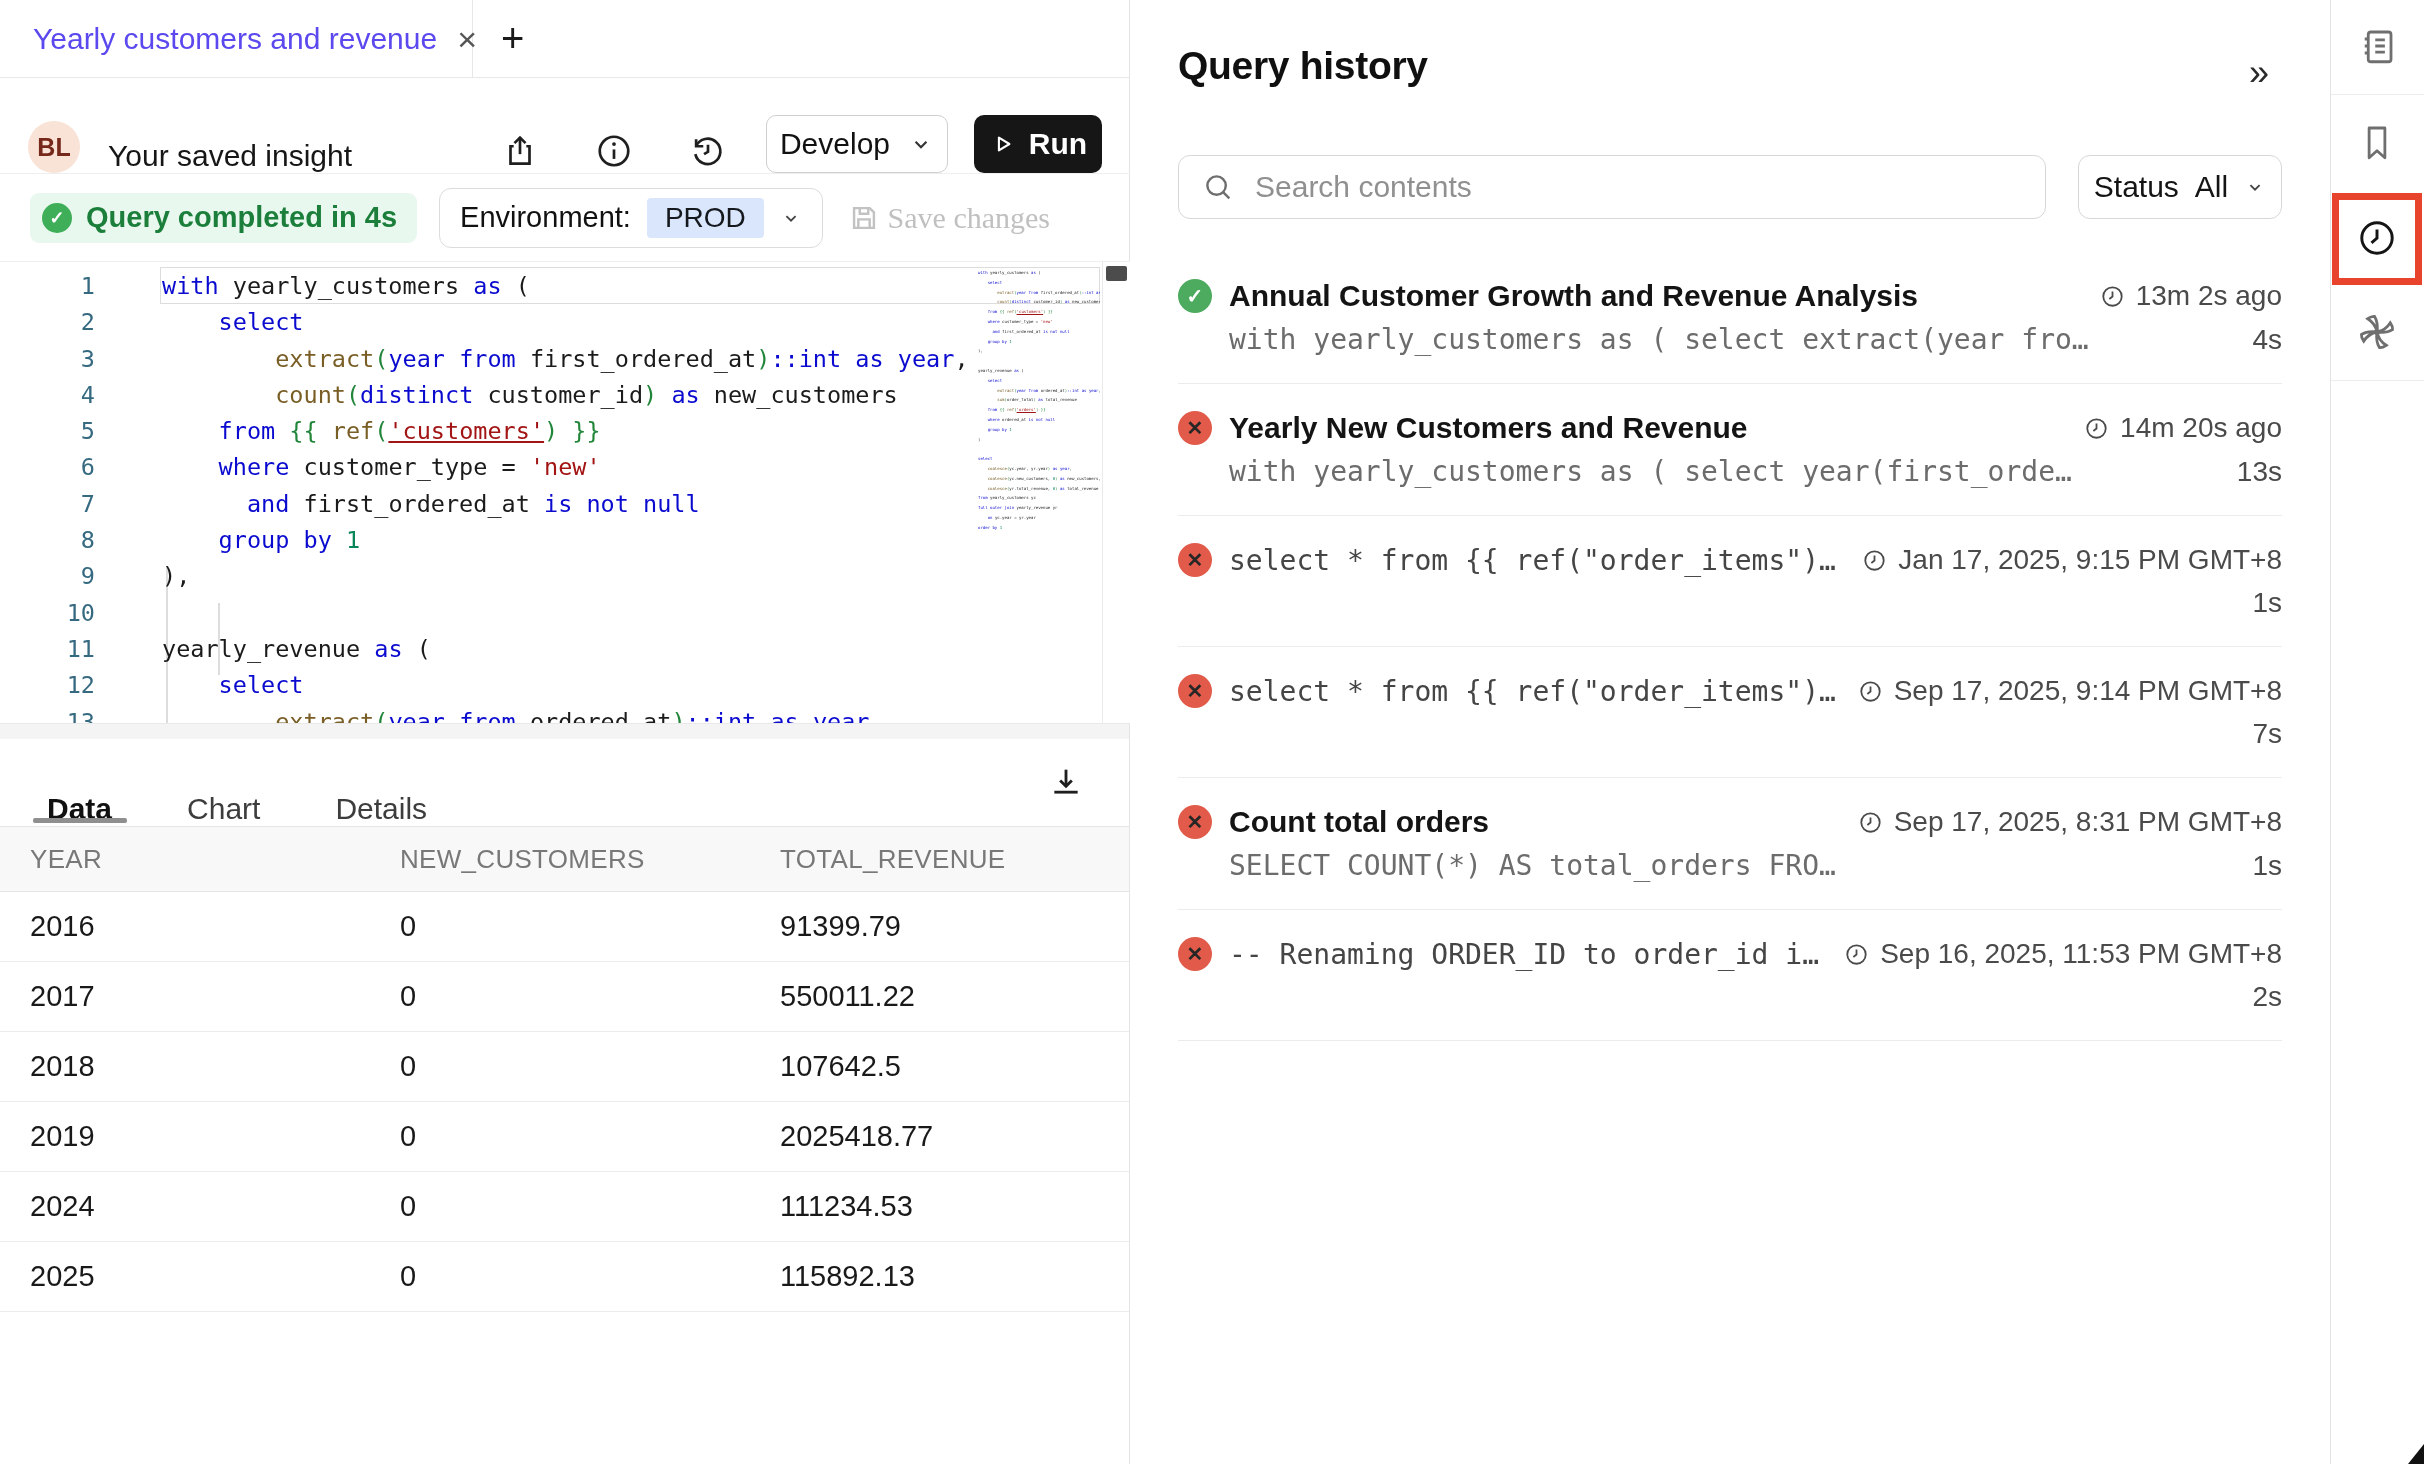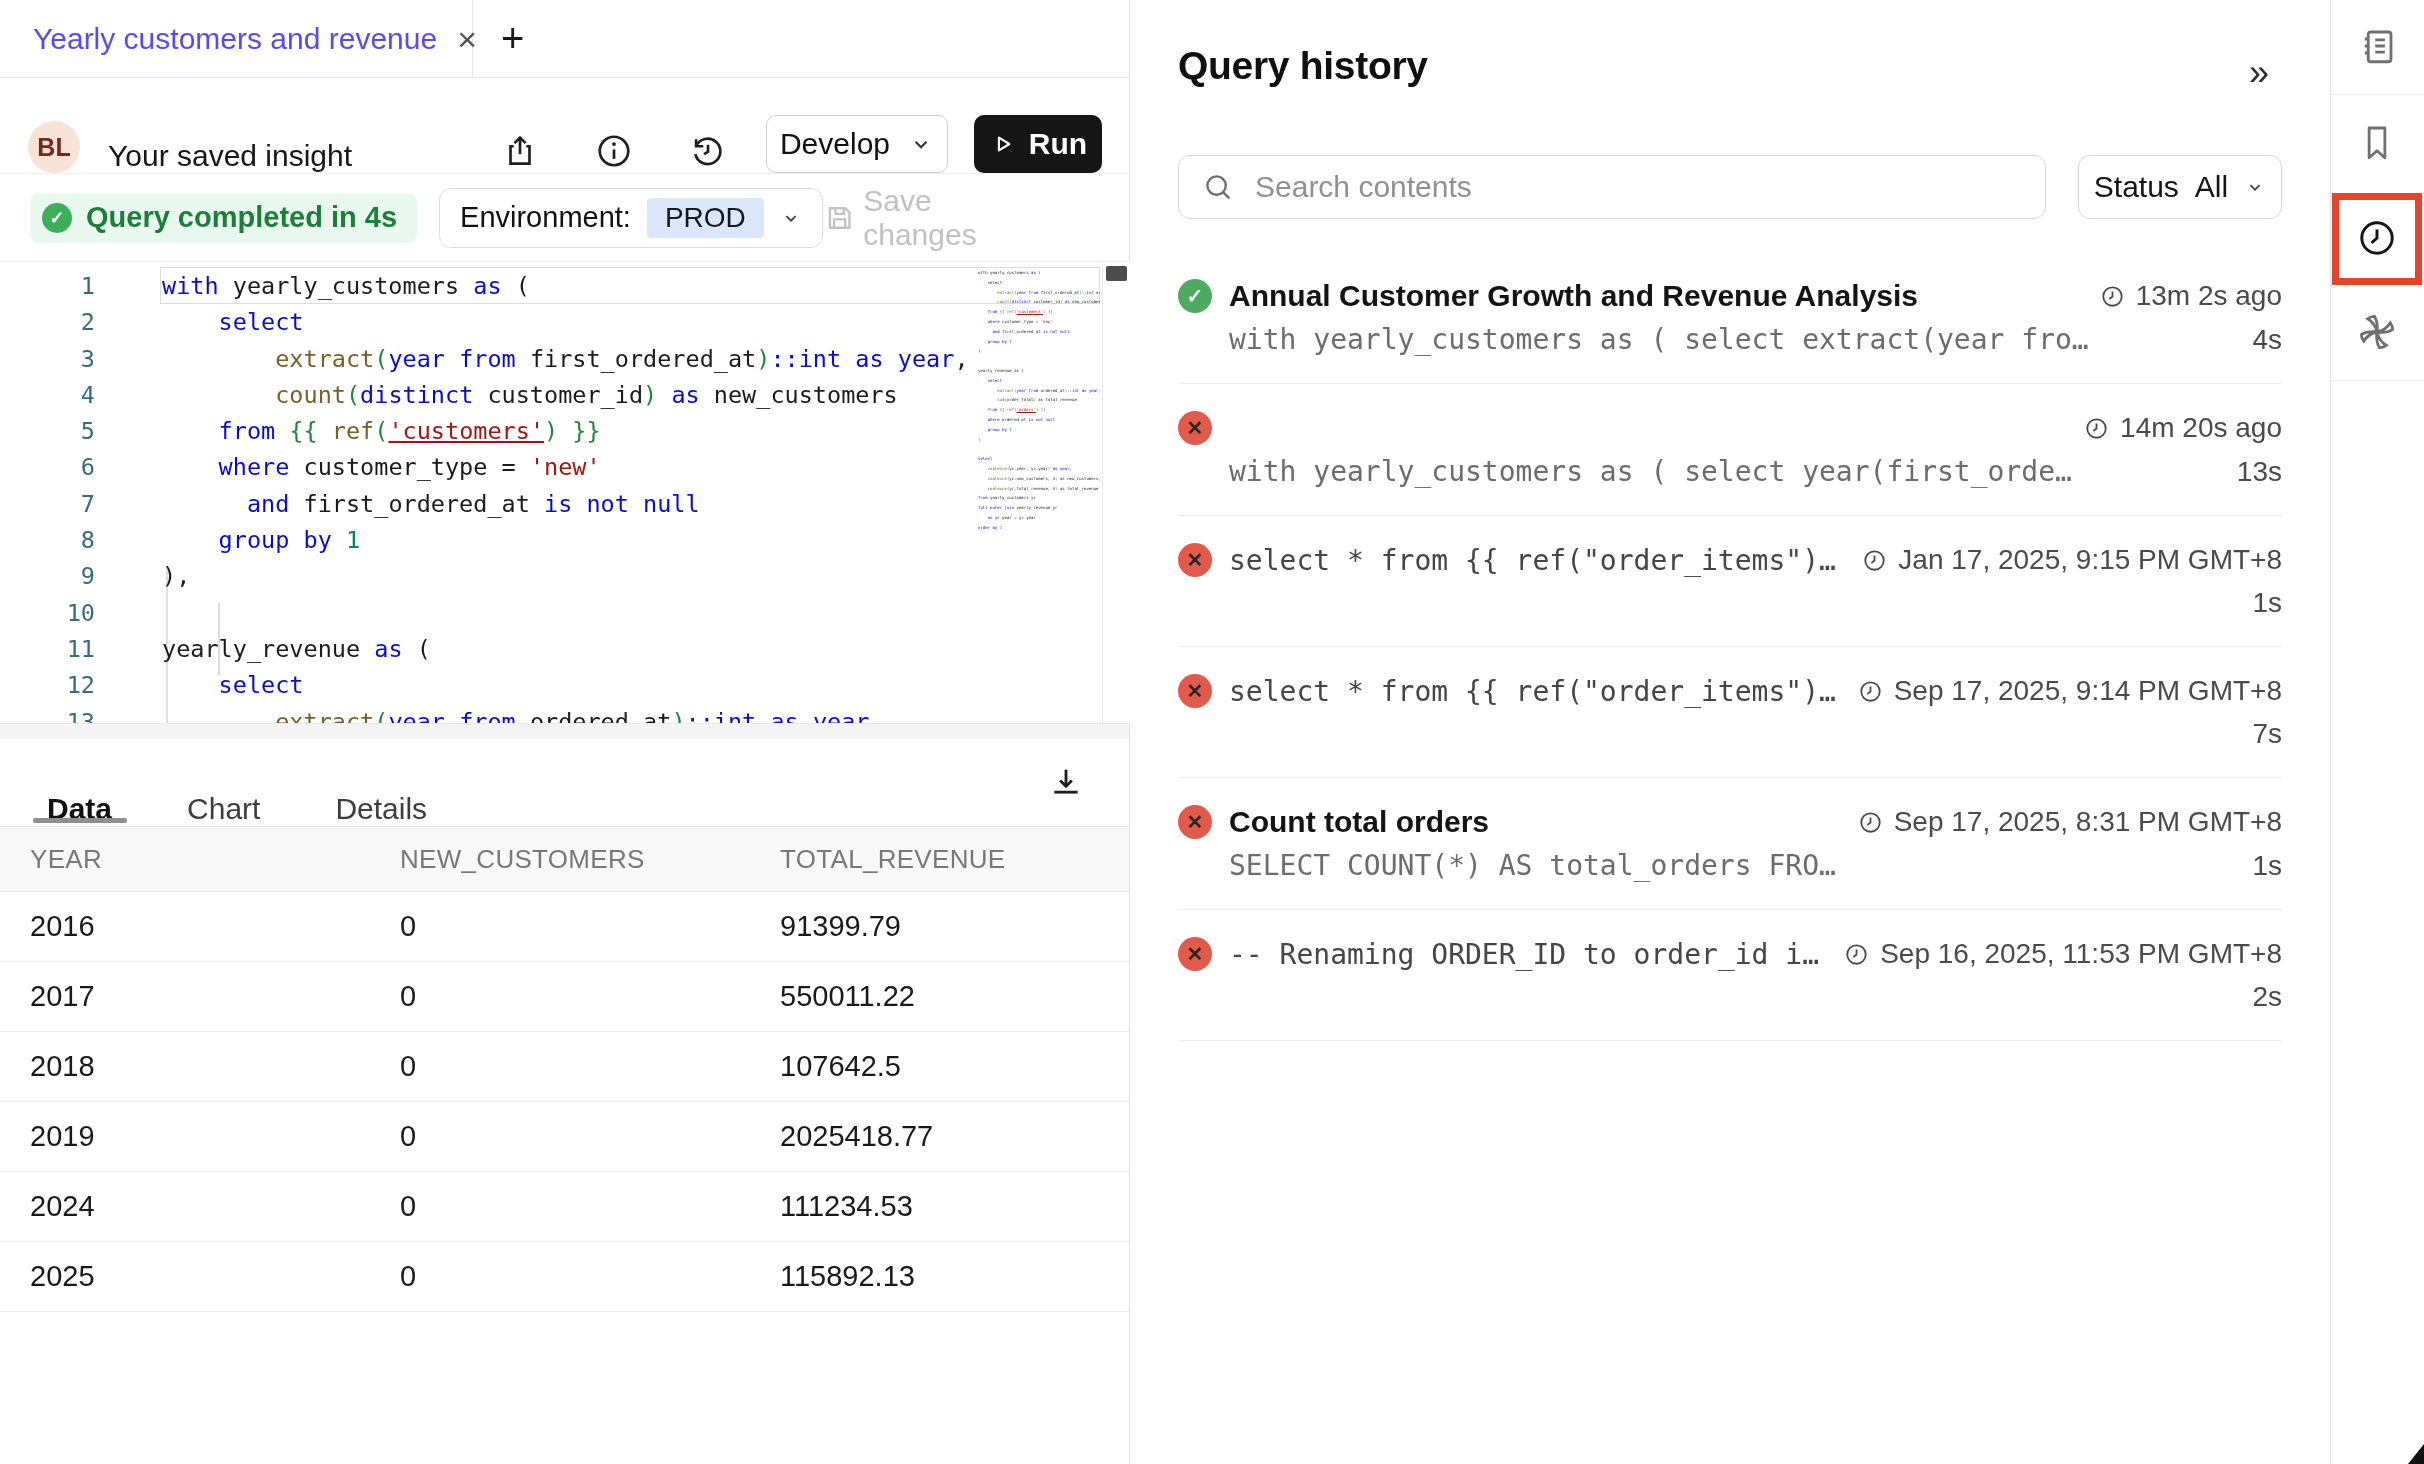--- a/index.html
+++ b/index.html
@@ -23,21 +23,21 @@
   #develop-btn { height:58px; width:182px; border:1.5px solid #cfcfcf; border-radius:10px; background:#fff; display:flex; align-items:center; justify-content:center; gap:18px; font-size:30px; color:#111; }
   #run-btn { margin-left:26px; height:58px; width:128px; background:#161616; border-radius:10px; color:#fff; display:flex; align-items:center; justify-content:center; gap:12px; font-size:30px; font-weight:bold; }
 
   #statusbar { left:0; top:174px; width:1130px; height:88px; border-bottom:1px solid #efefef; display:flex; align-items:center; padding:0 30px; }
   #status-pill { height:50px; background:#e9f8ee; border-radius:9px; display:flex; align-items:center; gap:14px; padding:0 20px 0 12px; }
   #status-check { width:30px; height:30px; border-radius:50%; background:#3fae58; color:#fff; font-size:18px; font-weight:bold; display:flex; align-items:center; justify-content:center; }
   #status-text { color:#1b7f3b; font-size:29px; font-weight:600; white-space:nowrap; }
   #env-box { margin-left:22px; height:60px; border:1.5px solid #dcdcdc; border-radius:12px; background:#fff; display:flex; align-items:center; padding:0 20px; gap:16px; }
   #env-label { font-size:29px; color:#111; }
   #env-pill { height:40px; background:#d9e6fc; border-radius:4px; display:flex; align-items:center; padding:0 18px; font-size:28px; color:#15181d; }
-  #save-group { margin-left:auto; margin-right:50px; display:flex; align-items:center; gap:7px; }
+  #save-group { margin-left:auto; margin-right:50px; display:flex; align-items:center; gap:7px;font-family:Liberation Serif, serif; }
   #save-label { font-size:30px; color:#c0c0c0; }
 
   
   #editor { left:0; top:262px; width:1130px; height:461px; background:#fff; overflow:hidden; }
   #gutter { position:absolute; left:0; top:6px; width:100px; text-align:right; padding-right:5px; font-family:"DejaVu Sans Mono", monospace; font-size:23.5px; color:#366a80; line-height:36.3px; }
   #code-lines { position:absolute; left:162px; top:6px; width:814px; overflow:hidden; font-family:"DejaVu Sans Mono", monospace; font-size:23.5px; line-height:36.3px; white-space:pre; color:#1b1b1b; }
   .tok-k { color:#0b0bd0; } .tok-f { color:#795e26; } .tok-s { color:#a31515; }
   .tok-u { color:#a31515; text-decoration:underline; } .tok-n { color:#098658; } .tok-j { color:#22863a; } .tok-p { color:#1b1b1b; }
   #active-line { position:absolute; left:160px; top:5px; width:940px; height:37px; border:1.5px solid #dcdcdc; }
   .indent-guide { position:absolute; width:2px; background:#ddd; }
@@ -271,20 +271,21 @@
           </span>
         </div>
         <div class="hrow">
           <span class="hpreview">with yearly_customers as ( select extract(year fro…</span>
           <span class="hduration">4s</span>
         </div>
       </div>
       <div class="hitem">
         <div class="hrow">
           <span class="hicon error">✕</span>
+          <span class="htitle">Yearly New Customers and Revenue</span>
           <span class="htime">
             <svg width="27" height="27" viewBox="0 0 24 24" fill="none" stroke="#4a4a4a" stroke-width="1.6">
               <circle cx="12" cy="12" r="8.2"></circle>
               <path d="M12 7.5V12l-2.8 2.2"></path>
             </svg>
             <span>14m 20s ago</span>
           </span>
         </div>
         <div class="hrow">
           <span class="hpreview">with yearly_customers as ( select year(first_orde…</span>

